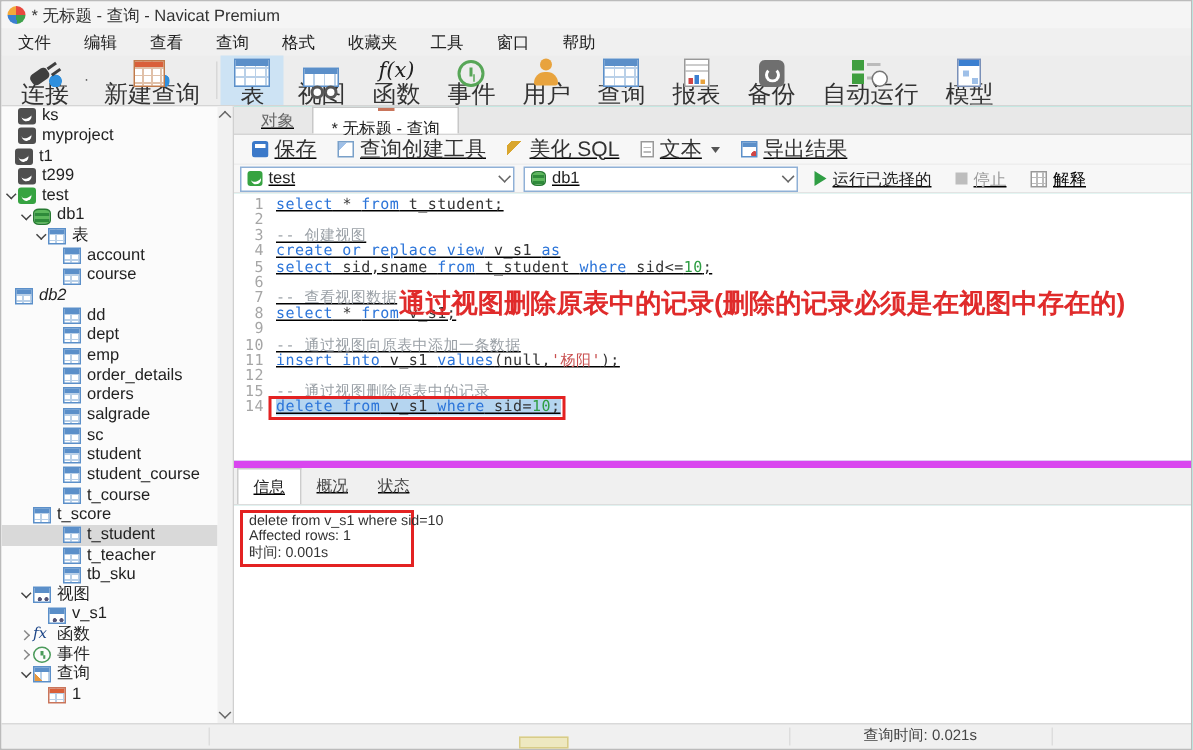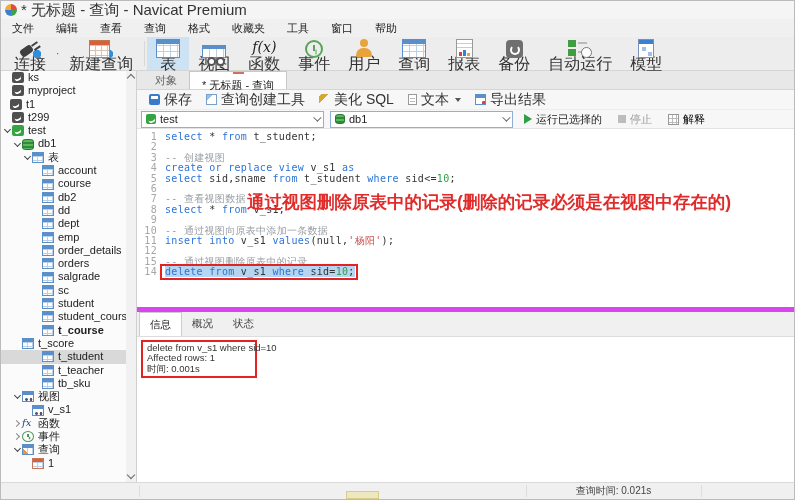--- a/index.html
+++ b/index.html
@@ -6,21 +6,21 @@
   html,body { width:795px; height:500px; overflow:hidden; background:#fff;
     font-family:"Liberation Sans", sans-serif; }
   .window { width:795px; height:500px; display:flex; flex-direction:column;
     border:1px solid #bbb; background:#f0f0f0; }
 
   
   .titlebar { height:18px; background:#f5f5f5; display:flex; align-items:center;
     padding-left:4px; gap:4px; flex:0 0 auto; }
   .app-icon { width:12px; height:12px; border-radius:50%;
     background:conic-gradient(#e8483f 0 90deg,#3fa14c 90deg 180deg,#3b7fd0 180deg 270deg,#f2a93b 270deg); }
-  .title-text { font-size:15px; color:#333; }
+  .title-text { font-size:11px; color:#333; }
 
   
   .menubar { height:18px; background:#f0f0f0; display:flex; align-items:center;
     font-size:11px; color:#222; flex:0 0 auto; }
   .menubar span { padding:0 11px; cursor:default; }
 
   
   .toolbar { height:34px; background:#ededed; border-bottom:1px solid #d5d5d5;
     display:flex; align-items:stretch; padding-left:4px; flex:0 0 auto; }
   .tb-item { display:flex; flex-direction:column; align-items:center; justify-content:flex-end;
@@ -80,21 +80,21 @@
       linear-gradient(#bbb 0 0) 10px 12px / 9px 2px no-repeat; }
   .i-auto::after { content:""; position:absolute; right:0; bottom:0; width:9px; height:9px;
     border:1.5px solid #777; border-radius:50%; background:#fff; }
   .i-model { width:16px; height:19px; border:1px solid #7a90b8; background:
       linear-gradient(#3b7fd0 0 4px, rgba(0,0,0,0) 4px),
       linear-gradient(#9fc0e8 0 0) 3px 7px / 4px 4px no-repeat,
       linear-gradient(#9fc0e8 0 0) 9px 12px / 4px 4px no-repeat, #fff; }
 
   
   .main { flex:1 1 auto; display:flex; min-height:0; }
-  .sidebar { width:136px; flex:0 0 auto; background:#fbfbfb; border-right:1px solid #d0d0d0;
+  .sidebar { width:155px; flex:0 0 auto; background:#fbfbfb; border-right:1px solid #d0d0d0;
     position:relative; overflow:hidden; }
   .tree { position:absolute; inset:0 10px 0 0; }
   .trow { height:13.3px; display:flex; align-items:center; font-size:11px; color:#222;
     white-space:nowrap; line-height:13.3px; }
   .trow.selected { background:#d9d9d9; }
   .arr { width:9px; height:9px; position:relative; flex:0 0 9px; }
   .arr.open::before { content:""; position:absolute; left:2px; top:1px; width:4px; height:4px;
     border-right:1.3px solid #444; border-bottom:1.3px solid #444; transform:rotate(45deg); }
   .arr.closed::before { content:""; position:absolute; left:1px; top:2px; width:4px; height:4px;
     border-right:1.3px solid #888; border-bottom:1.3px solid #888; transform:rotate(-45deg); }
@@ -125,21 +125,21 @@
   .t-query1 { border:1px solid #c9755b;
     background:linear-gradient(#d9603a 0 3px, rgba(0,0,0,0) 3px),
       repeating-linear-gradient(90deg, rgba(0,0,0,0) 0 4px, #b9d0e8 4px 5px),
       repeating-linear-gradient(rgba(0,0,0,0) 0 3px, #b9d0e8 3px 4px), #fff; }
   .vscroll { position:absolute; top:0; right:0; width:10px; bottom:0; background:#f1f1f1; }
   .chev { position:absolute; left:2px; width:6px; height:6px; }
   .chev.up { top:4px; border-left:1.3px solid #666; border-top:1.3px solid #666; transform:rotate(45deg); }
   .chev.down { bottom:4px; border-right:1.3px solid #666; border-bottom:1.3px solid #666; transform:rotate(45deg); }
 
   
-  .content { flex:1 1 auto; display:flex; flex-direction:column; min-width:0; background:#5eead4; }
+  .content { flex:1 1 auto; display:flex; flex-direction:column; min-width:0; background:#5eead4;text-decoration:underline; }
   .tabbar { height:19px; flex:0 0 auto; background:#e8e8e8; display:flex; align-items:stretch;
     border-bottom:1px solid #d5d5d5; padding-left:6px; }
   .tab { display:flex; align-items:center; gap:4px; padding:0 12px; font-size:11px; color:#666; }
   .tab.active { background:#fff; border:1px solid #c8c8c8; border-bottom:none; color:#222;flex-direction:column; }
   .tabicon { width:11px; height:9px; border:1px solid #c9755b;
     background:linear-gradient(#d9603a 0 2.5px, rgba(0,0,0,0) 2.5px),
       repeating-linear-gradient(90deg, rgba(0,0,0,0) 0 3px, #b9d0e8 3px 4px), #fff; }
 
   .qtoolbar { height:20px; flex:0 0 auto; background:#f7f7f7; display:flex; align-items:center;
     gap:2px; padding-left:6px; border-bottom:1px solid #eee; }
@@ -324,21 +324,21 @@
           <div class="trow" style="padding-left: 32px;">
             <span class="arr "></span>
             <span class="ti t-tbl"></span>
             <span>account</span>
           </div>
           <div class="trow" style="padding-left: 32px;">
             <span class="arr "></span>
             <span class="ti t-tbl"></span>
             <span>course</span>
           </div>
-          <div class="trow" style="padding-left: 32px;">
+          <div class="trow" style=" font-style: italic;">
             <span class="arr "></span>
             <span class="ti t-tbl"></span>
             <span>db2</span>
           </div>
           <div class="trow" style="padding-left: 32px;">
             <span class="arr "></span>
             <span class="ti t-tbl"></span>
             <span>dd</span>
           </div>
           <div class="trow" style="padding-left: 32px;">
@@ -374,21 +374,21 @@
           <div class="trow" style="padding-left: 32px;">
             <span class="arr "></span>
             <span class="ti t-tbl"></span>
             <span>student</span>
           </div>
           <div class="trow" style="padding-left: 32px;">
             <span class="arr "></span>
             <span class="ti t-tbl"></span>
             <span>student_course</span>
           </div>
-          <div class="trow" style="padding-left: 32px; font-weight: bold;">
+          <div class="trow" style="padding-left: 32px;">
             <span class="arr "></span>
             <span class="ti t-tbl"></span>
             <span>t_course</span>
           </div>
           <div class="trow" style="padding-left: 12px;">
             <span class="arr "></span>
             <span class="ti t-tbl"></span>
             <span>t_score</span>
           </div>
           <div class="trow selected" style="padding-left: 32px;">

